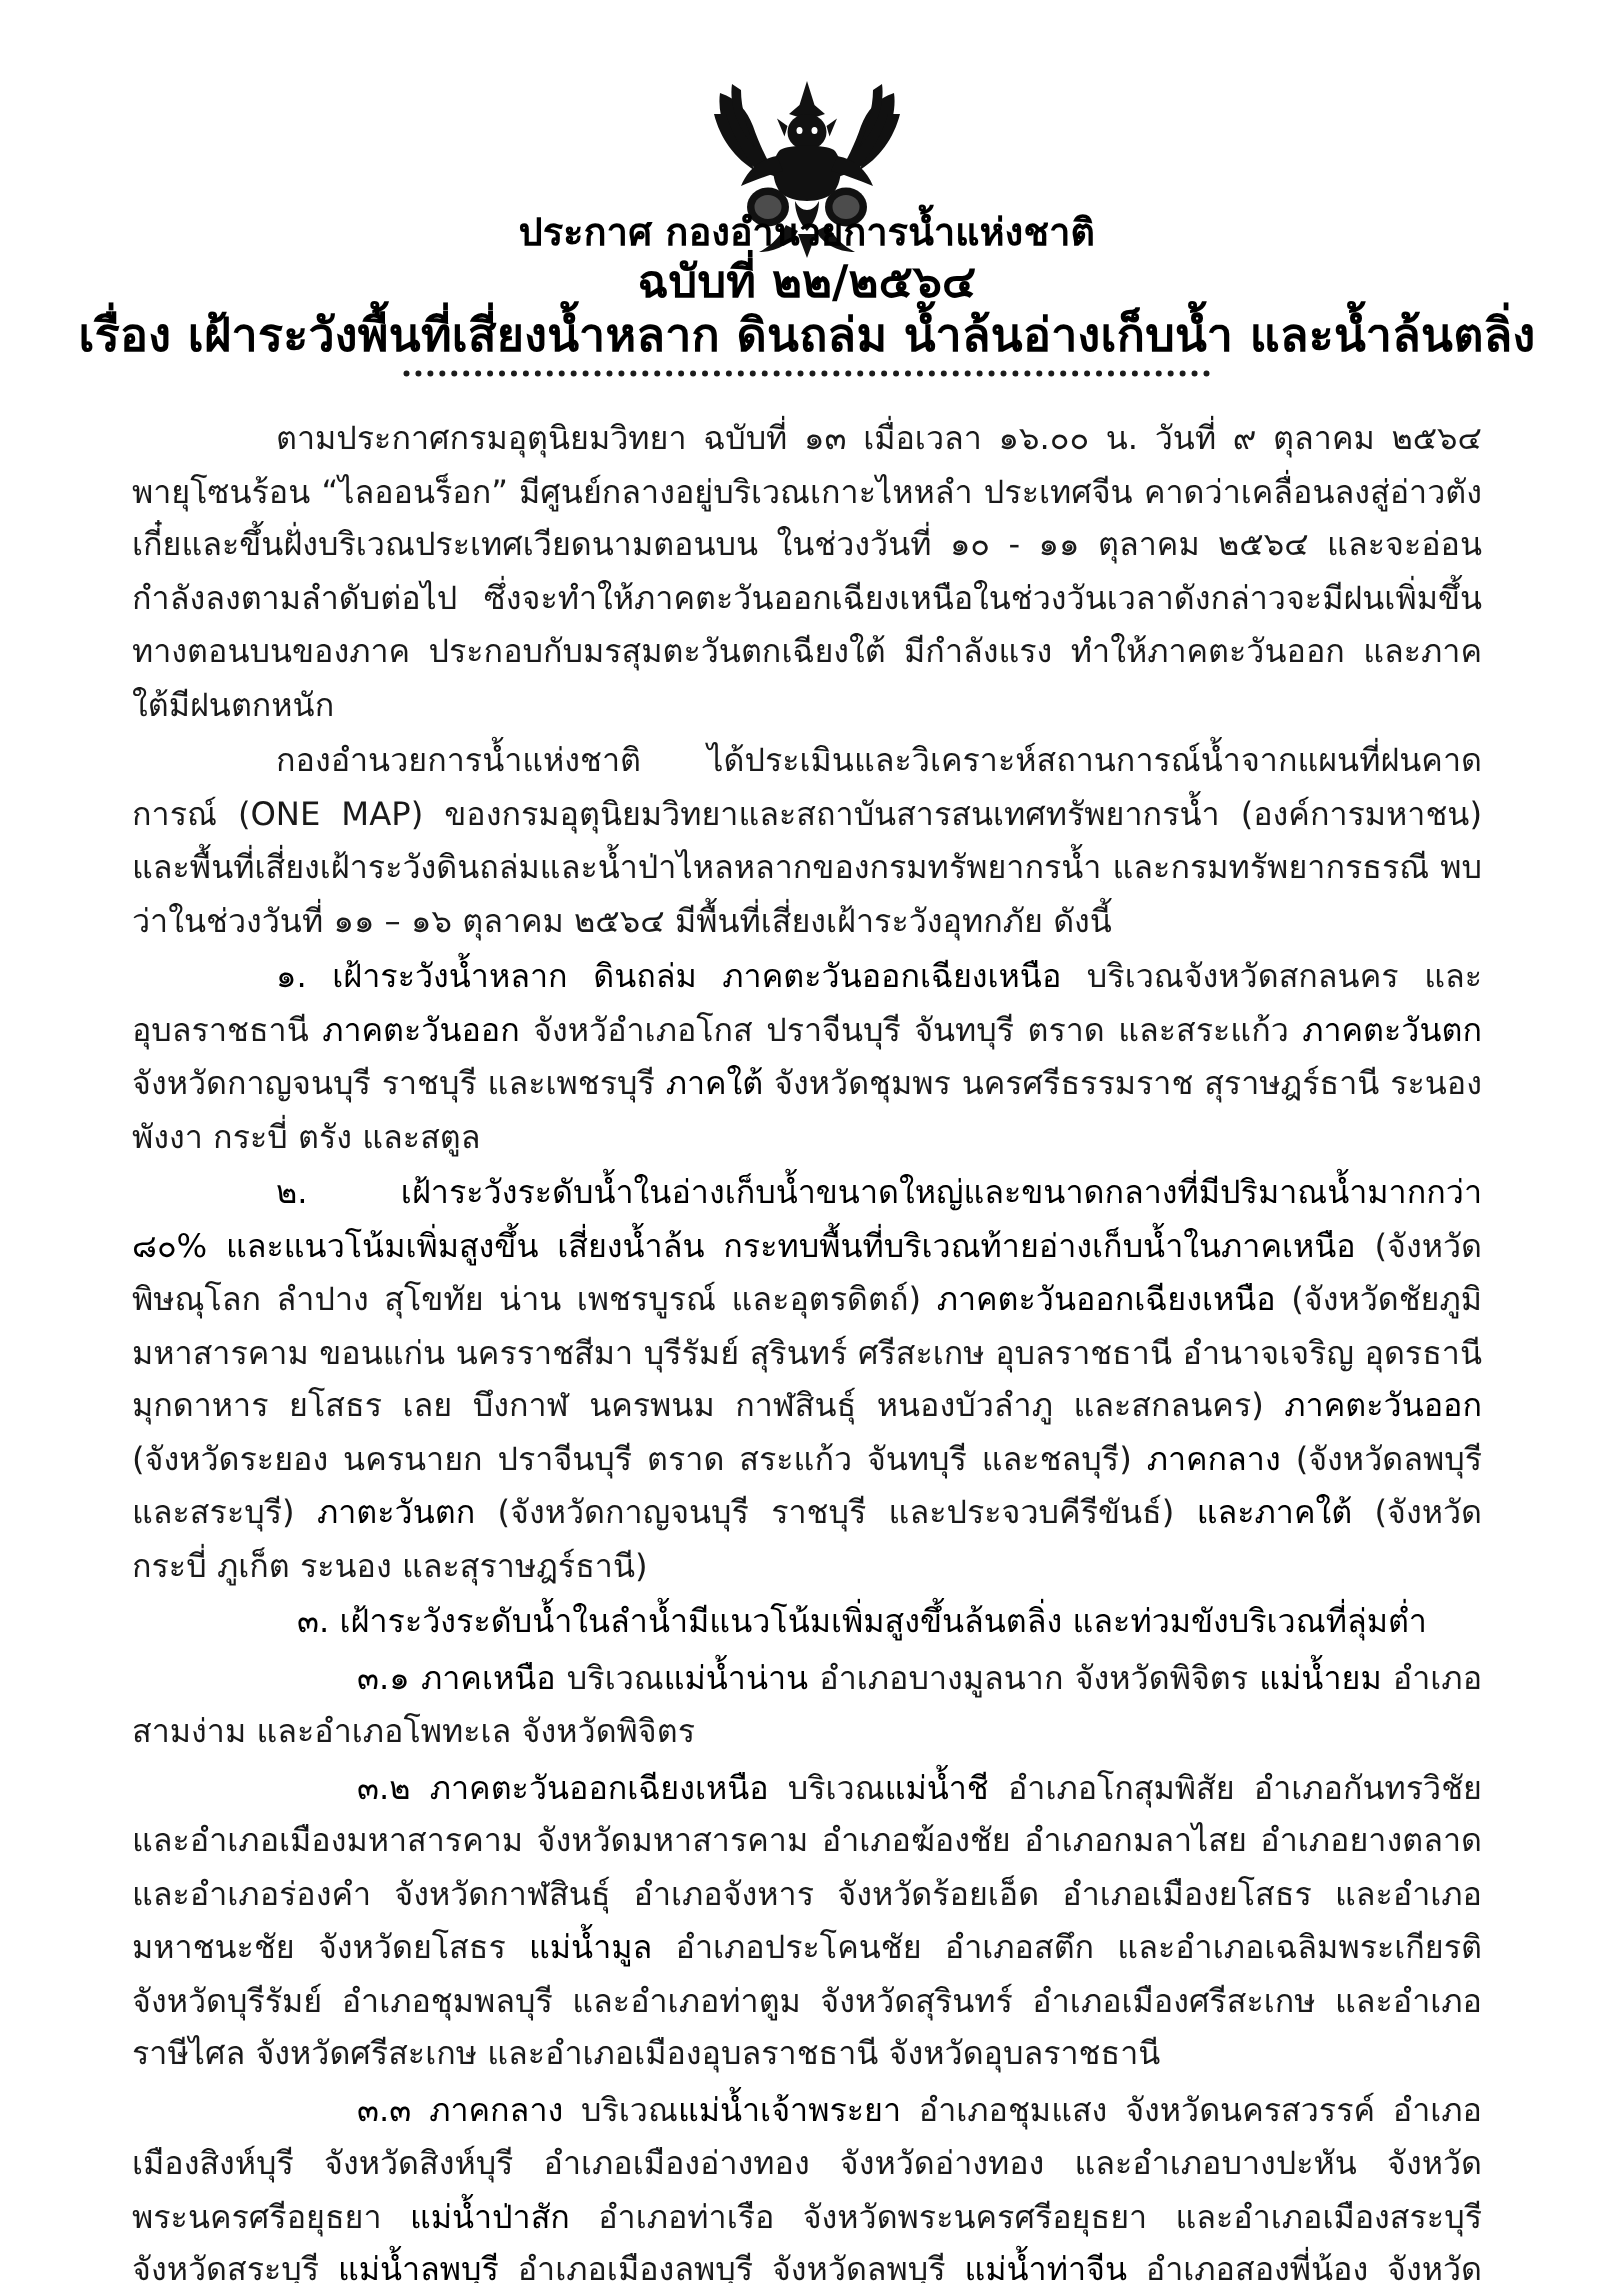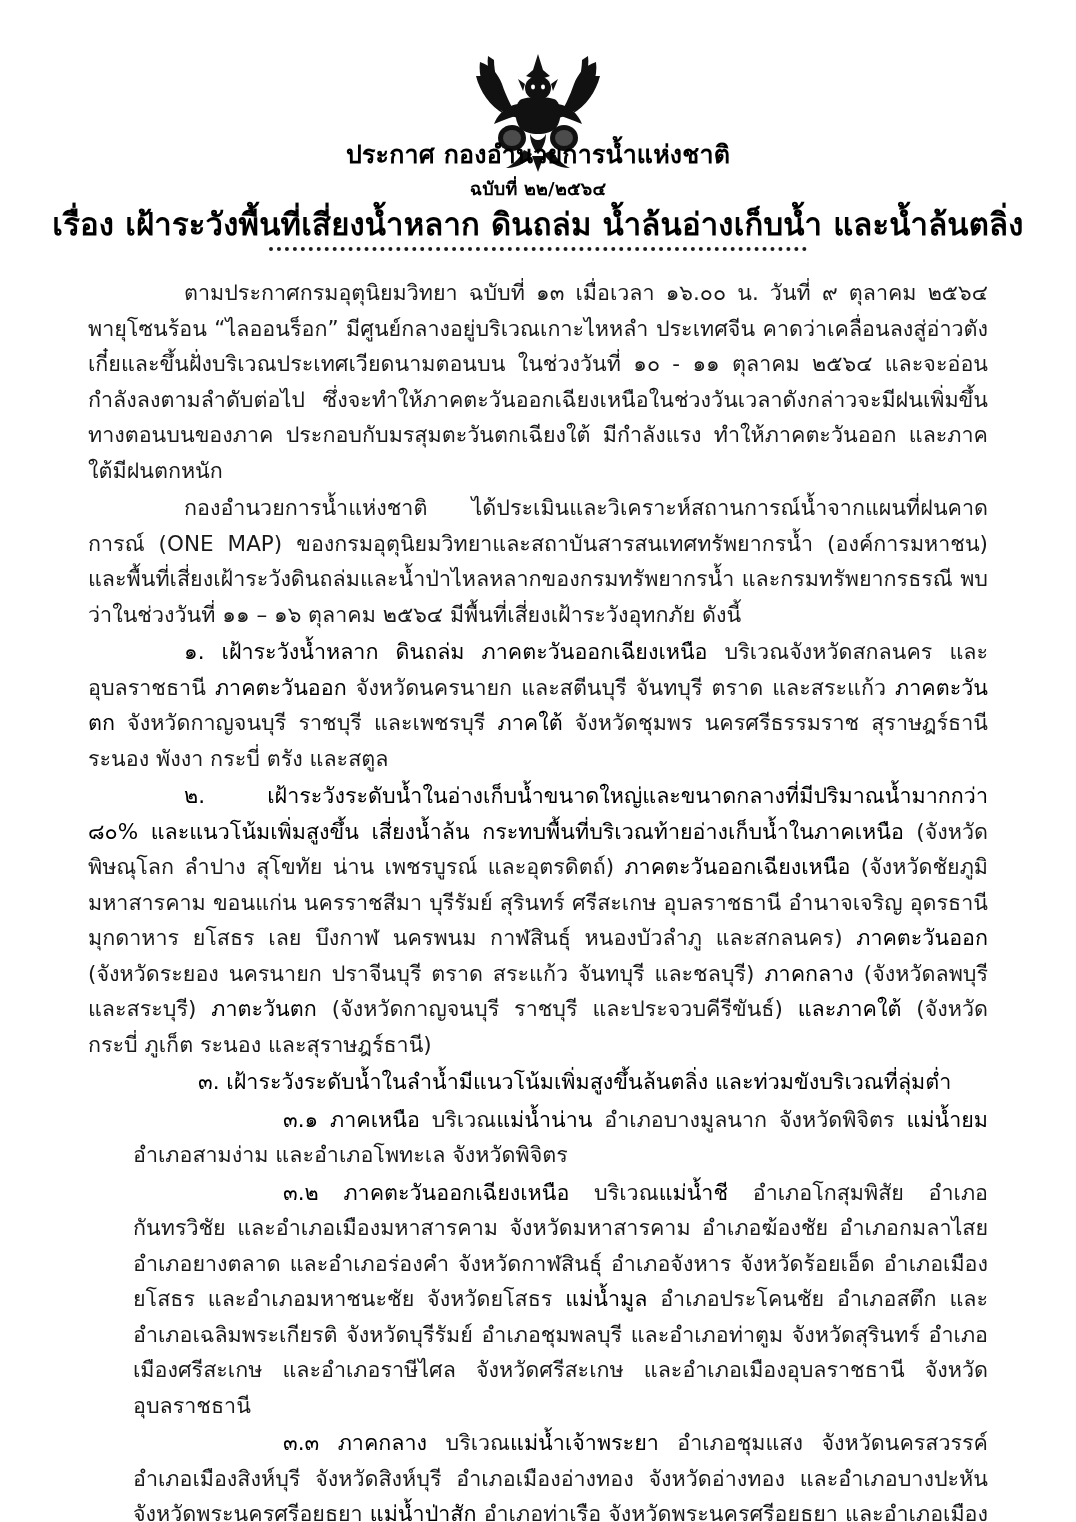--- a/index.html
+++ b/index.html
@@ -43,21 +43,21 @@
   .title-block {
     text-align: center;
     margin-top: 6px;
   }
   .title-line {
     font-weight: bold;
     color: #000;
     letter-spacing: .2px;
   }
   .title-1 { font-size: 25px; line-height: 34px; }
-  .title-2 { font-size: 18px; line-height: 34px; }
+  .title-2 { font-size: 30px; line-height: 34px; }
   .title-3 { font-size: 31px; line-height: 36px; }
 
   .dotted-rule {
     width: 538px;
     margin: 5px auto 0 auto;
     height: 10px;
     border-top: 4px dotted #111;
     opacity: .95;
   }
 
@@ -68,21 +68,21 @@
     line-height: 35.5px;
     text-align: justify;
     text-justify: inter-word;
     color: #1a1a1a;
   }
   .para {
     margin: 0 0 2px 0;
     text-indent: 96px;
   }
   .para.indent-sm { text-indent: 110px; }
-  .para.indent-lg { text-indent: 150px; margin-left: 45px; }
+  .para.indent-lg { text-indent: 150px; }
   b, .b { font-weight: normal; color: #000; }
 </style>
 </head>
 <body>
 
 <div class="page">
 
   <div class="emblem-wrap">
     <svg class="emblem" viewBox="0 0 128 126" aria-hidden="true">
       <g fill="#111111">
@@ -125,21 +125,21 @@
   <div class="title-block">
     <div class="title-line title-1">ประกาศ กองอำนวยการน้ำแห่งชาติ</div>
     <div class="title-line title-2">ฉบับที่ ๒๒/๒๕๖๔</div>
     <div class="title-line title-3">เรื่อง  เฝ้าระวังพื้นที่เสี่ยงน้ำหลาก ดินถล่ม น้ำล้นอ่างเก็บน้ำ และน้ำล้นตลิ่ง</div>
     <div class="dotted-rule"></div>
   </div>
 
   <div class="body-area">
     <p class="para"><span>ตามประกาศกรมอุตุนิยมวิทยา ฉบับที่ ๑๓ เมื่อเวลา ๑๖.๐๐ น. วันที่ ๙ ตุลาคม ๒๕๖๔ พายุโซนร้อน “ไลออนร็อก” มีศูนย์กลางอยู่บริเวณเกาะไหหลำ ประเทศจีน คาดว่าเคลื่อนลงสู่อ่าวตังเกี๋ยและขึ้นฝั่งบริเวณประเทศเวียดนามตอนบน ในช่วงวันที่ ๑๐ - ๑๑ ตุลาคม ๒๕๖๔ และจะอ่อนกำลังลงตามลำดับต่อไป ซึ่งจะทำให้ภาคตะวันออกเฉียงเหนือในช่วงวันเวลาดังกล่าวจะมีฝนเพิ่มขึ้น ทางตอนบนของภาค ประกอบกับมรสุมตะวันตกเฉียงใต้ มีกำลังแรง ทำให้ภาคตะวันออก และภาคใต้มีฝนตกหนัก</span></p>
     <p class="para"><span>กองอำนวยการน้ำแห่งชาติ ได้ประเมินและวิเคราะห์สถานการณ์น้ำจากแผนที่ฝนคาดการณ์ (ONE MAP) ของกรมอุตุนิยมวิทยาและสถาบันสารสนเทศทรัพยากรน้ำ (องค์การมหาชน) และพื้นที่เสี่ยงเฝ้าระวังดินถล่มและน้ำป่าไหลหลากของกรมทรัพยากรน้ำ และกรมทรัพยากรธรณี พบว่าในช่วงวันที่ ๑๑ – ๑๖ ตุลาคม ๒๕๖๔  มีพื้นที่เสี่ยงเฝ้าระวังอุทกภัย ดังนี้</span></p>
-    <p class="para"><b>๑. เฝ้าระวังน้ำหลาก ดินถล่ม ภาคตะวันออกเฉียงเหนือ</b><span> บริเวณจังหวัดสกลนคร และอุบลราชธานี </span><b>ภาคตะวันออก</b><span> จังหวัดนครนายก และสตีนบุรี จันทบุรี ตราด และสระแก้ว </span><b>ภาคตะวันตก</b><span> จังหวัดกาญจนบุรี ราชบุรี และเพชรบุรี </span><b>ภาคใต้</b><span> จังหวัดชุมพร นครศรีธรรมราช สุราษฎร์ธานี ระนอง พังงา กระบี่ ตรัง และสตูล</span></p>
+    <p class="para"><b>๑. เฝ้าระวังน้ำหลาก ดินถล่ม ภาคตะวันออกเฉียงเหนือ</b><span> บริเวณจังหวัดสกลนคร และอุบลราชธานี </span><b>ภาคตะวันออก</b><span> จังหวัอำเภอโกส ปราจีนบุรี จันทบุรี ตราด และสระแก้ว </span><b>ภาคตะวันตก</b><span> จังหวัดกาญจนบุรี ราชบุรี และเพชรบุรี </span><b>ภาคใต้</b><span> จังหวัดชุมพร นครศรีธรรมราช สุราษฎร์ธานี ระนอง พังงา กระบี่ ตรัง และสตูล</span></p>
     <p class="para"><b>๒. เฝ้าระวังระดับน้ำในอ่างเก็บน้ำขนาดใหญ่และขนาดกลางที่มีปริมาณน้ำมากกว่า ๘๐% และแนวโน้มเพิ่มสูงขึ้น เสี่ยงน้ำล้น กระทบพื้นที่บริเวณท้ายอ่างเก็บน้ำในภาคเหนือ</b><span> (จังหวัดพิษณุโลก ลำปาง สุโขทัย น่าน เพชรบูรณ์ และอุตรดิตถ์) </span><b>ภาคตะวันออกเฉียงเหนือ</b><span> (จังหวัดชัยภูมิ มหาสารคาม ขอนแก่น นครราชสีมา บุรีรัมย์ สุรินทร์ ศรีสะเกษ อุบลราชธานี อำนาจเจริญ อุดรธานี มุกดาหาร ยโสธร เลย บึงกาฬ นครพนม กาฬสินธุ์ หนองบัวลำภู และสกลนคร) </span><b>ภาคตะวันออก</b><span> (จังหวัดระยอง นครนายก ปราจีนบุรี ตราด สระแก้ว จันทบุรี และชลบุรี) </span><b>ภาคกลาง</b><span> (จังหวัดลพบุรี และสระบุรี) </span><b>ภาตะวันตก</b><span> (จังหวัดกาญจนบุรี ราชบุรี และประจวบคีรีขันธ์) </span><b>และภาคใต้</b><span> (จังหวัดกระบี่ ภูเก็ต ระนอง และสุราษฎร์ธานี)</span></p>
     <p class="para indent-sm"><b>๓. เฝ้าระวังระดับน้ำในลำน้ำมีแนวโน้มเพิ่มสูงขึ้นล้นตลิ่ง และท่วมขังบริเวณที่ลุ่มต่ำ</b></p>
     <p class="para indent-lg"><b>๓.๑ ภาคเหนือ</b><span> บริเวณ</span><b>แม่น้ำน่าน</b><span> อำเภอบางมูลนาก จังหวัดพิจิตร </span><b>แม่น้ำยม</b><span> อำเภอสามง่าม และอำเภอโพทะเล จังหวัดพิจิตร</span></p>
     <p class="para indent-lg"><b>๓.๒ ภาคตะวันออกเฉียงเหนือ</b><span> บริเวณ</span><b>แม่น้ำชี</b><span> อำเภอโกสุมพิสัย อำเภอกันทรวิชัย และอำเภอเมืองมหาสารคาม จังหวัดมหาสารคาม อำเภอฆ้องชัย อำเภอกมลาไสย อำเภอยางตลาด และอำเภอร่องคำ จังหวัดกาฬสินธุ์ อำเภอจังหาร จังหวัดร้อยเอ็ด อำเภอเมืองยโสธร และอำเภอมหาชนะชัย จังหวัดยโสธร </span><b>แม่น้ำมูล</b><span> อำเภอประโคนชัย อำเภอสตึก และอำเภอเฉลิมพระเกียรติ จังหวัดบุรีรัมย์ อำเภอชุมพลบุรี และอำเภอท่าตูม จังหวัดสุรินทร์ อำเภอเมืองศรีสะเกษ และอำเภอราษีไศล จังหวัดศรีสะเกษ และอำเภอเมืองอุบลราชธานี จังหวัดอุบลราชธานี</span></p>
     <p class="para indent-lg"><b>๓.๓ ภาคกลาง</b><span> บริเวณ</span><b>แม่น้ำเจ้าพระยา</b><span> อำเภอชุมแสง จังหวัดนครสวรรค์ อำเภอเมืองสิงห์บุรี จังหวัดสิงห์บุรี อำเภอเมืองอ่างทอง จังหวัดอ่างทอง และอำเภอบางปะหัน จังหวัดพระนครศรีอยุธยา </span><b>แม่น้ำป่าสัก</b><span> อำเภอท่าเรือ จังหวัดพระนครศรีอยุธยา และอำเภอเมืองสระบุรี จังหวัดสระบุรี </span><b>แม่น้ำลพบุรี</b><span> อำเภอเมืองลพบุรี จังหวัดลพบุรี </span><b>แม่น้ำท่าจีน</b><span> อำเภอสองพี่น้อง จังหวัดสุพรรณบุรี และอำเภอนครชัยศรี จังหวัดนครปฐม</span></p>
   </div>
 
 </div>
 
 </body></html>

